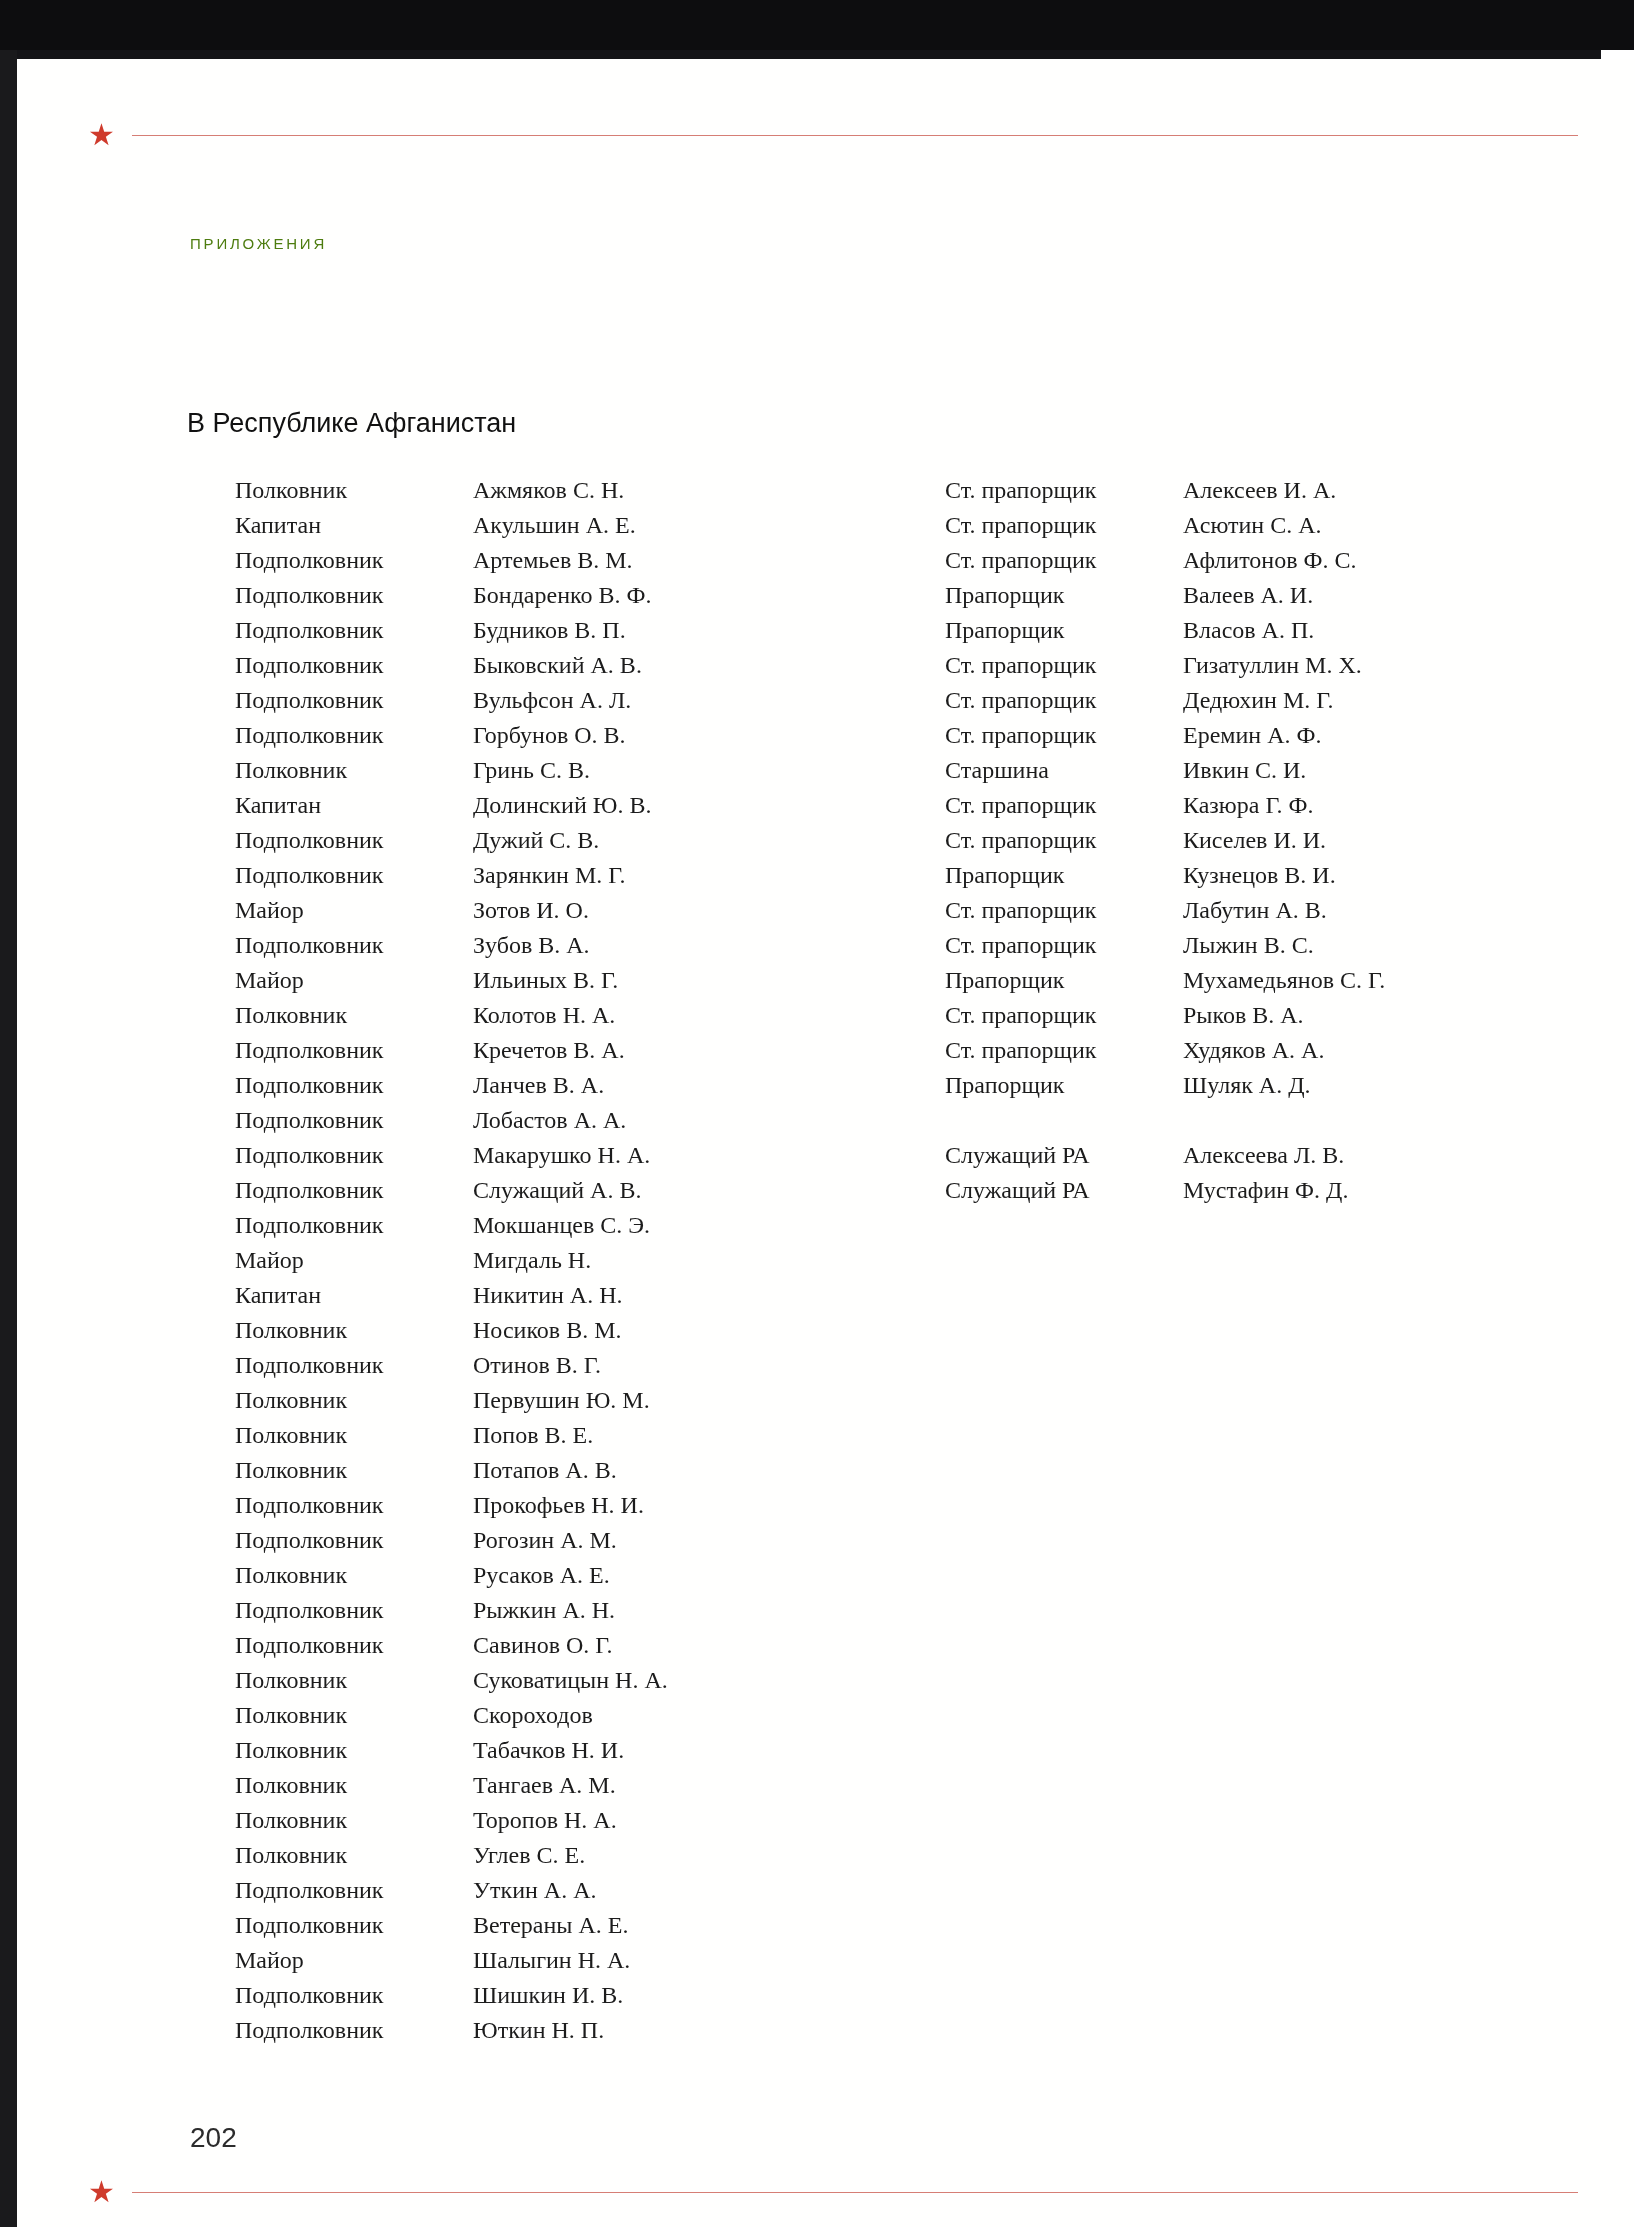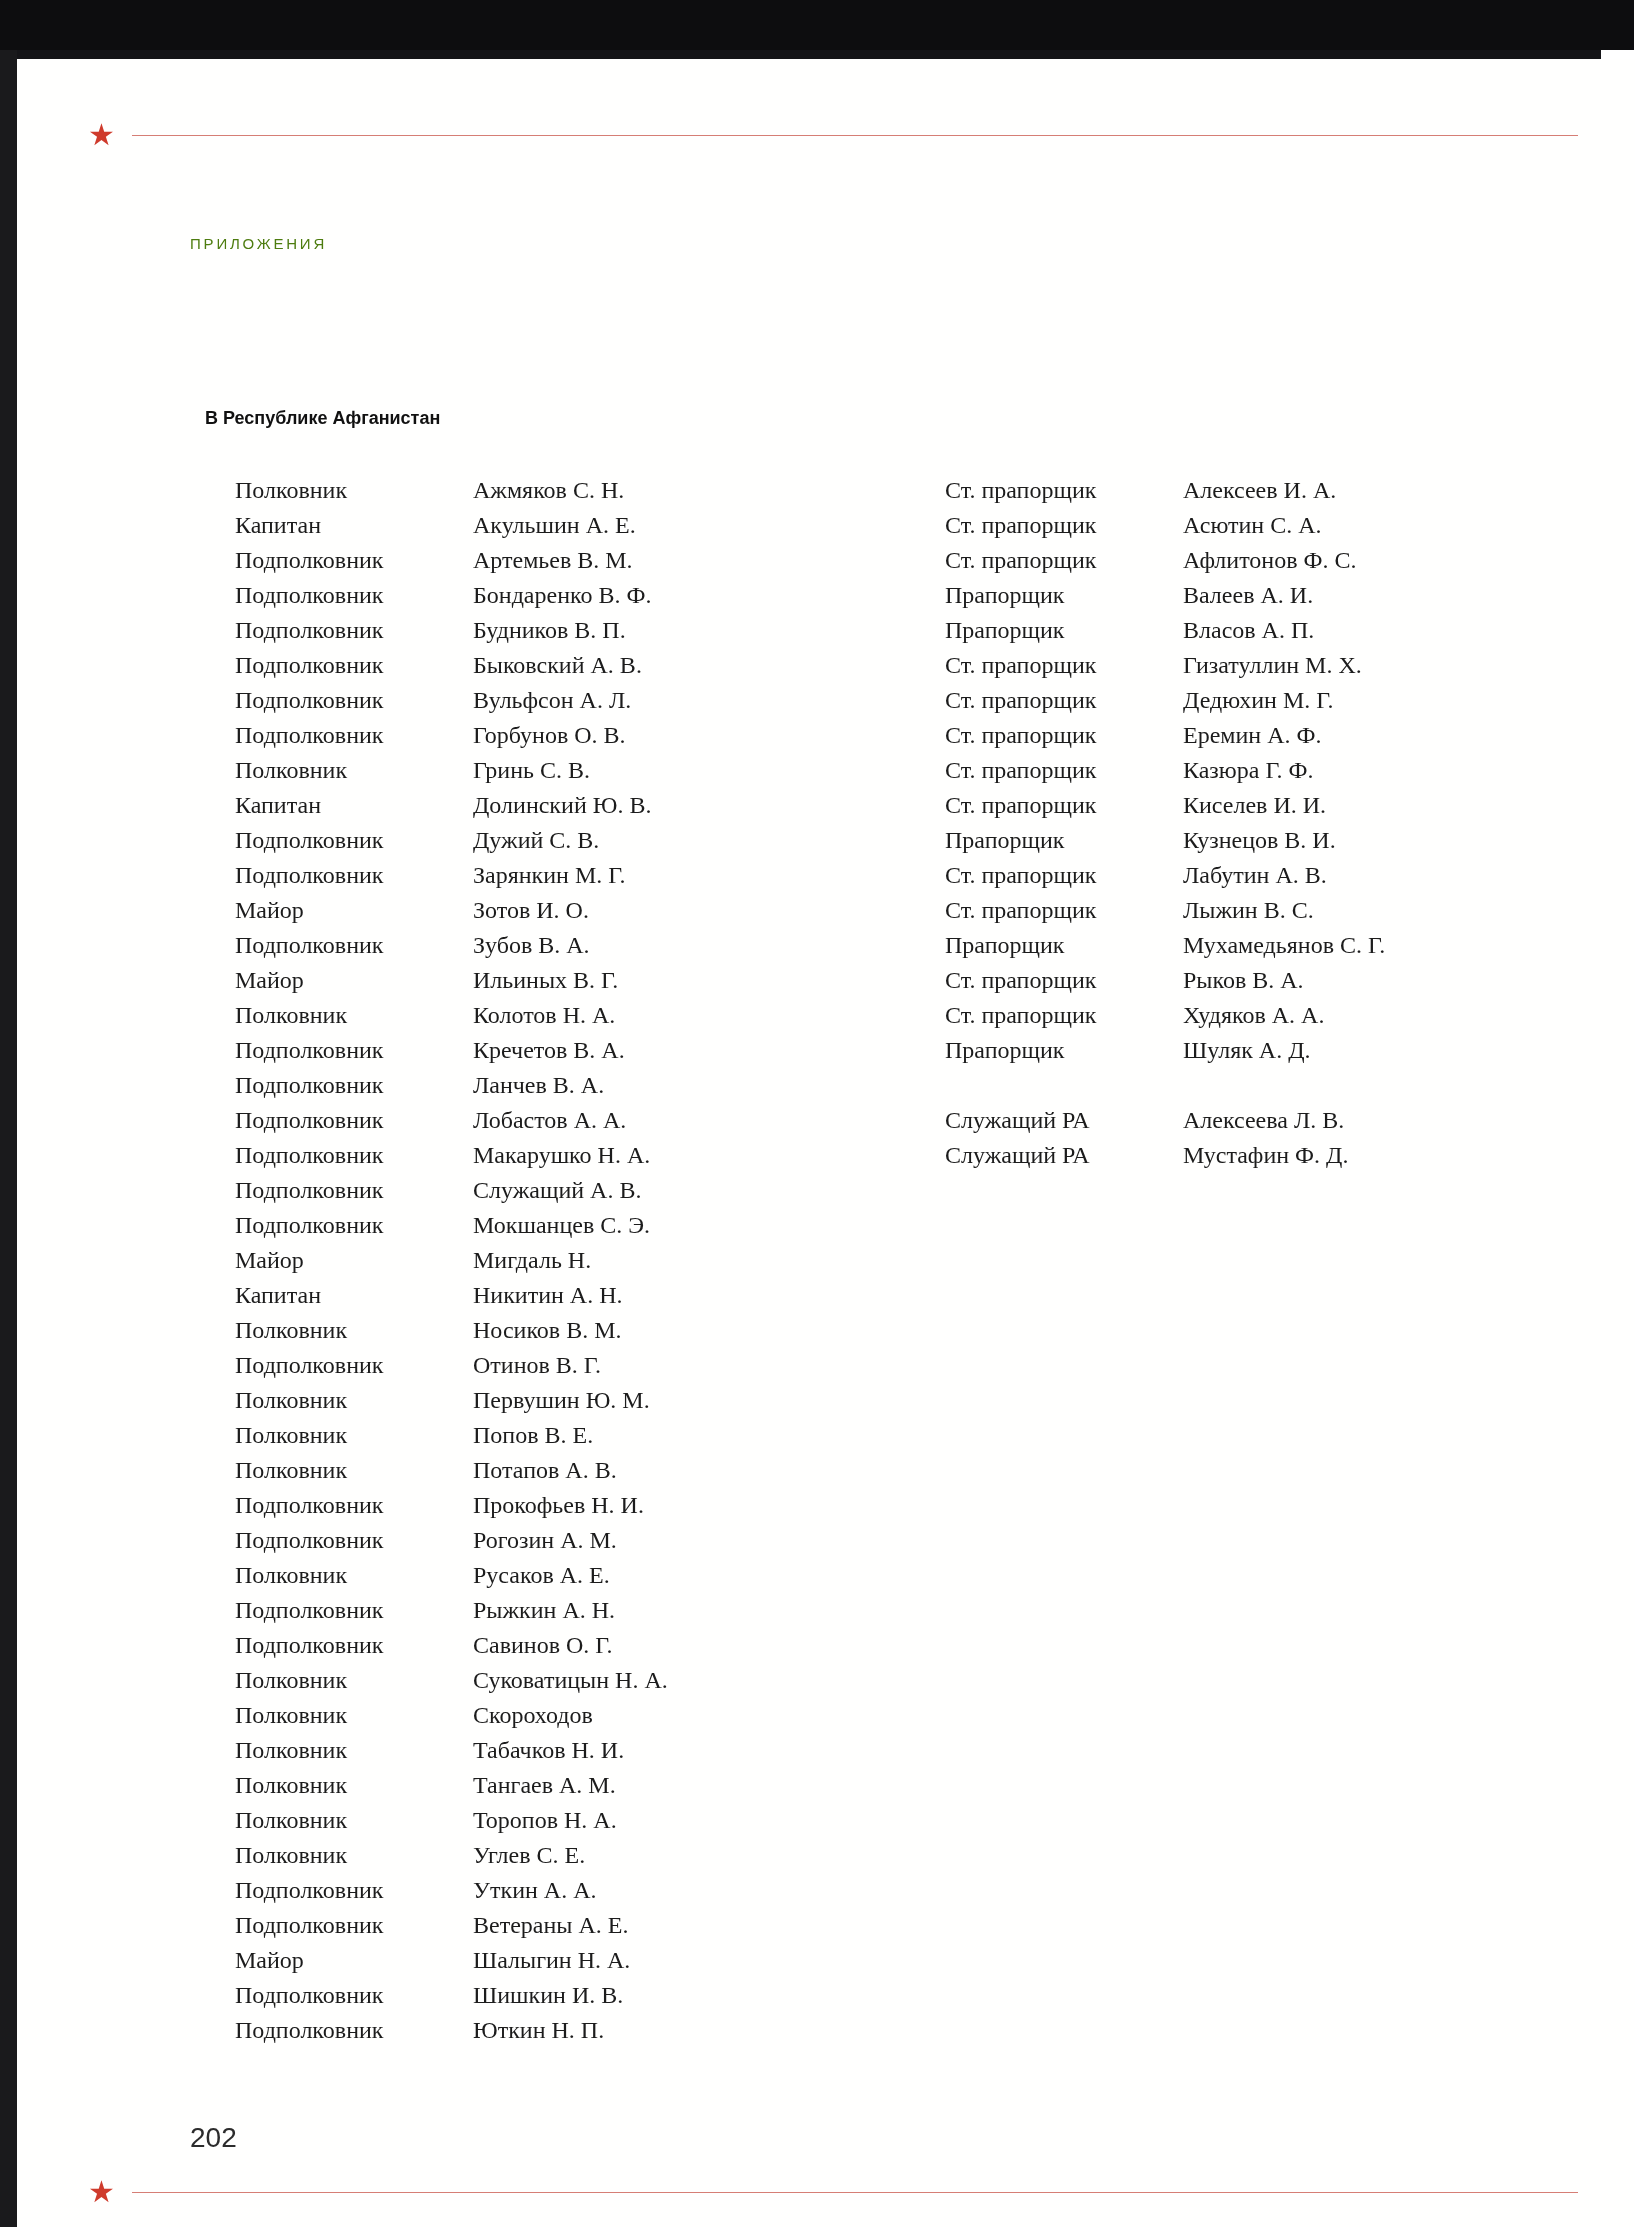--- a/index.html
+++ b/index.html
@@ -105,25 +105,25 @@
     top: 238px;
     width: 1330px;
     font-family: "Liberation Sans", sans-serif;
     font-size: 30px;
     line-height: 41px;
     color: #111111;
     font-weight: 400;
   }
   .subtitle {
     position: absolute;
-    left: 188px;
+    left: 170px;
     top: 349px;
     font-family: "Liberation Sans", sans-serif;
-    font-size: 18px;
-    font-weight: 700;
+    font-size: 27px;
+    font-weight: 400;
     color: #111111;
   }
 
   
   .col {
     position: absolute;
     top: 418px;
   }
   .col-left  { left: 218px;  width: 652px; }
   .col-right { left: 890px; width: 652px; margin-left: 38px; }
@@ -385,20 +385,24 @@
       </div>
     <div class="entry">
         <span class="rank">Ст. прапорщик</span>
         <span class="name">Дедюхин М. Г.</span>
       </div>
     <div class="entry">
         <span class="rank">Ст. прапорщик</span>
         <span class="name">Еремин А. Ф.</span>
       </div>
     <div class="entry">
+        <span class="rank">Старшина</span>
+        <span class="name">Ивкин С. И.</span>
+      </div>
+    <div class="entry">
         <span class="rank">Ст. прапорщик</span>
         <span class="name">Казюра Г. Ф.</span>
       </div>
     <div class="entry">
         <span class="rank">Ст. прапорщик</span>
         <span class="name">Киселев И. И.</span>
       </div>
     <div class="entry">
         <span class="rank">Прапорщик</span>
         <span class="name">Кузнецов В. И.</span>

